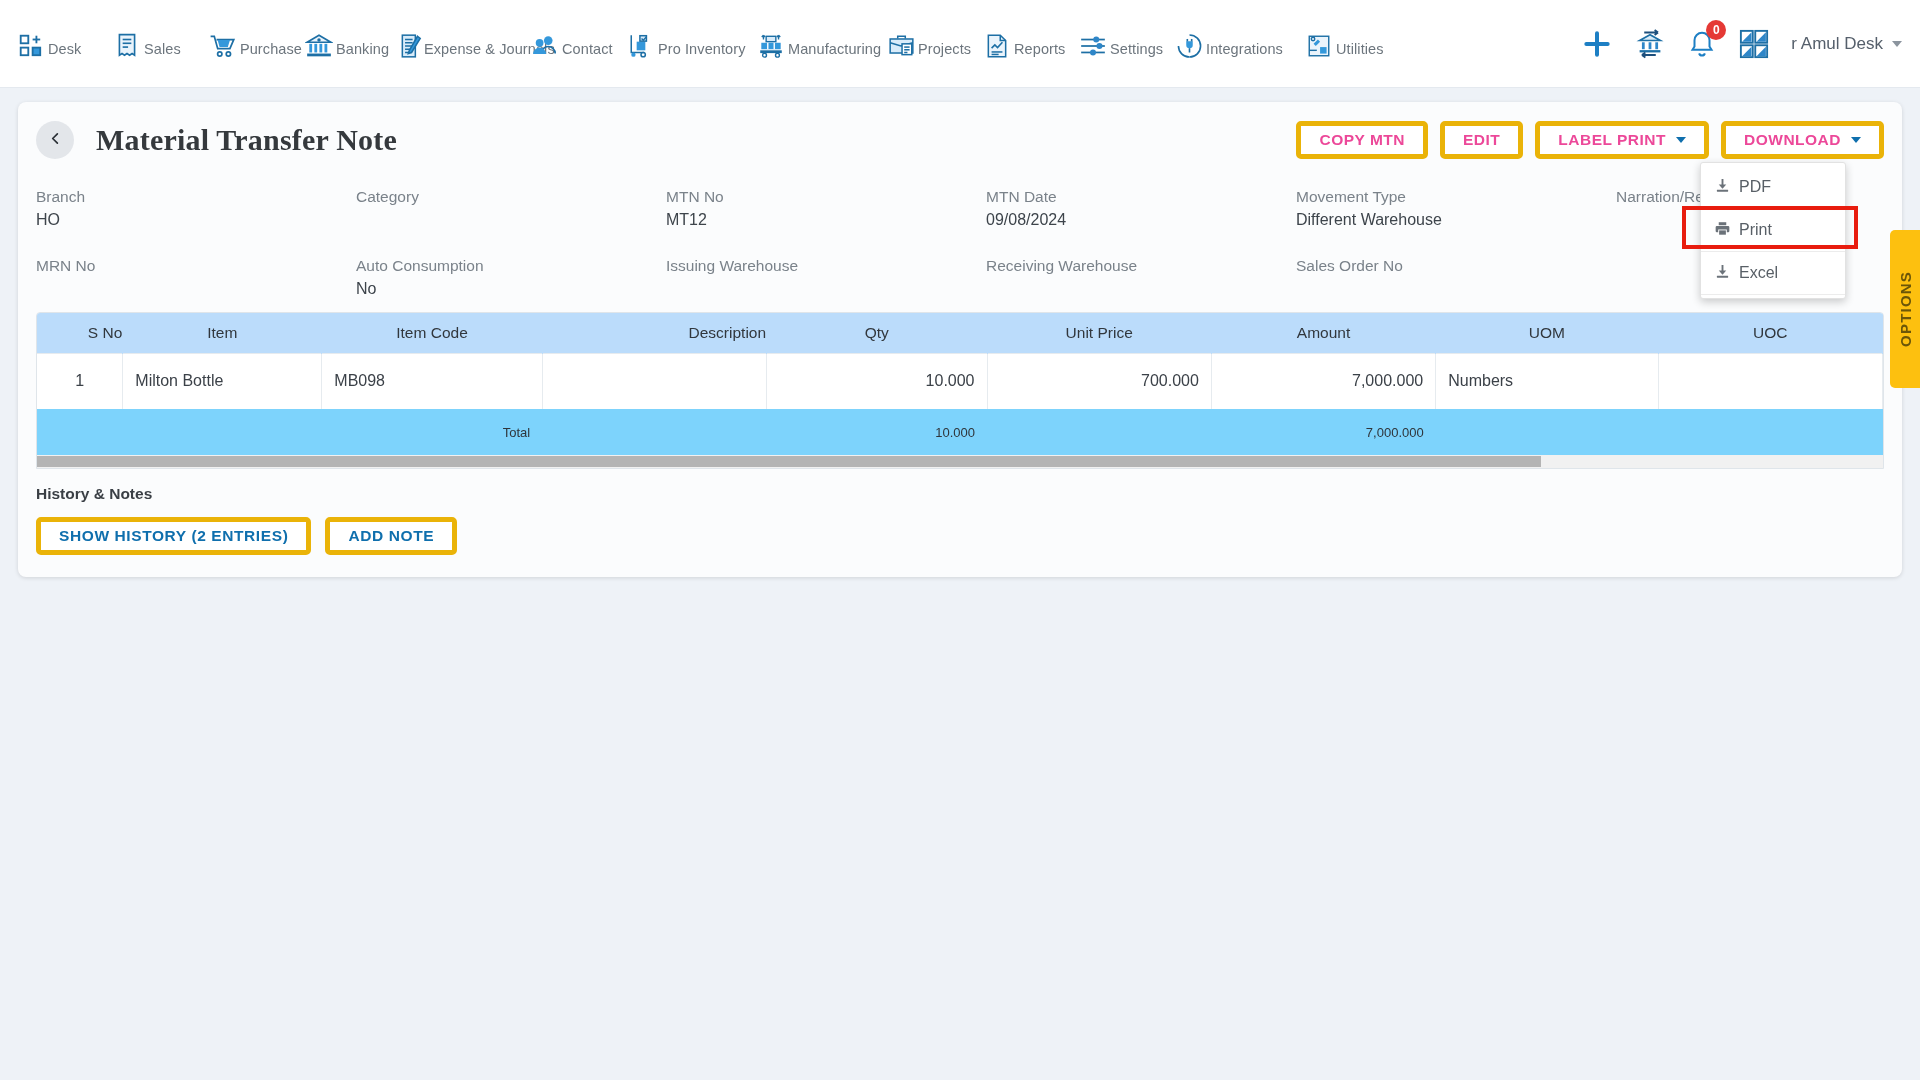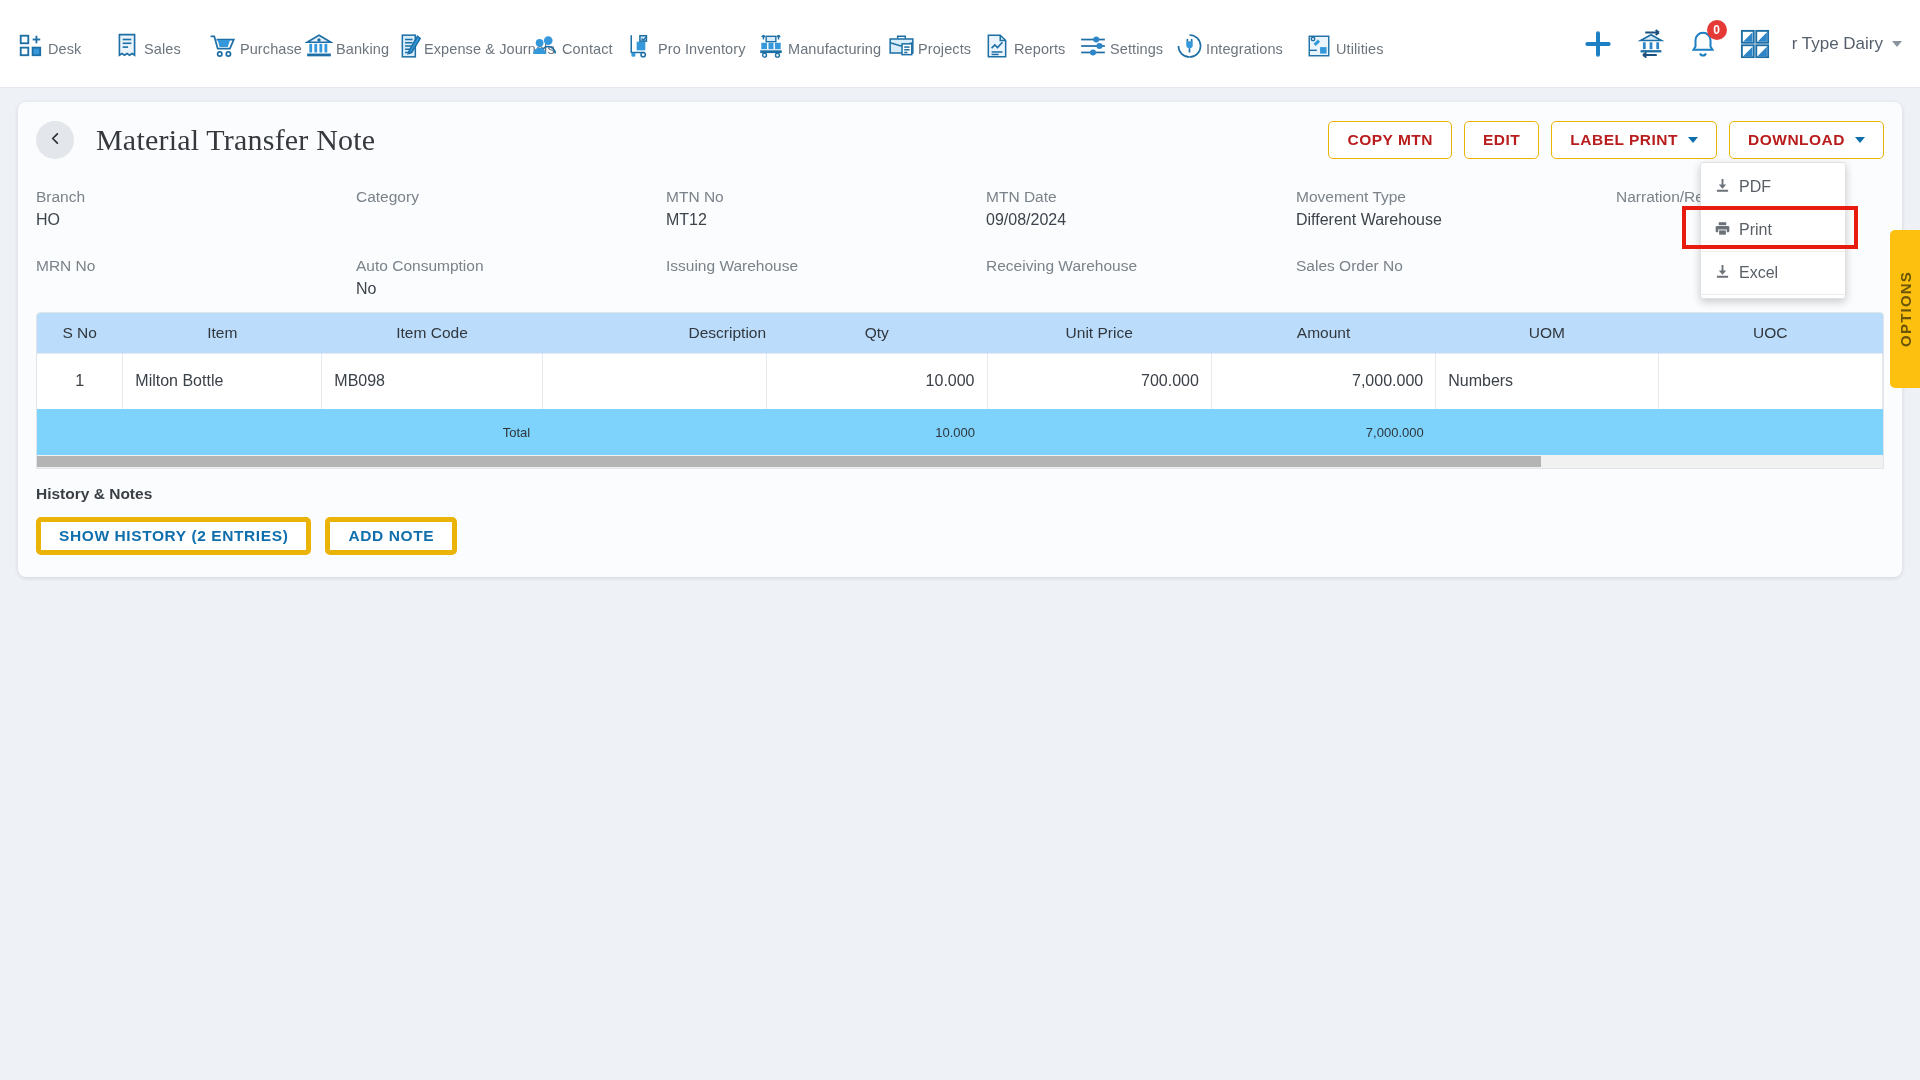--- a/index.html
+++ b/index.html
@@ -80,28 +80,28 @@
   .card-head { display: flex; align-items: center; height: 44px; }
   .back-btn {
     width: 38px; height: 38px; border-radius: 50%;
     background: #e3e6ea;
     display: flex; align-items: center; justify-content: center;
     cursor: pointer; flex: 0 0 auto;
   }
   .page-title {
     margin-left: 22px;
     font-family: "Liberation Serif", serif;
-    font-size: 30px; font-weight: 400; color: #35393d;
+    font-size: 30px; font-weight: 700; color: #35393d;
     letter-spacing: .2px;
   }
   .head-actions { margin-left: auto; display: flex; gap: 12px; align-items: center; }
   .btn-outline {
-    border: 1px solid #eab308;
+    border: 5px solid #eab308;
     background: #ffffff;
-    color: #b91c1c;
+    color: #ec4899;
     font-size: 15.5px; font-weight: 700;
     letter-spacing: .5px;
     padding: 4px 18px;
     height: 38px;
     border-radius: 5px;
     display: flex; align-items: center; gap: 10px;
     cursor: pointer;
     white-space: nowrap;
     font-family: "Liberation Sans", sans-serif;
   }
@@ -186,21 +186,21 @@
   td.c { text-align: center; }
   td.l { text-align: left; }
   td.r { text-align: right; }
   tr.total-row td {
     background: #7dd3fc;
     height: 46px;
     font-size: 13px;
     color: #2f353b;
     border: none;
   }
-  .col-sno   { width: 4.4%; }
+  .col-sno   { width: 4.4%; text-align: right; }
   .col-item  { width: 10.2%; }
   .col-code  { width: 11.3%; }
   .col-desc  { width: 11.5%; text-align: right; }
   .col-qty   { width: 11.3%; }
   .col-price { width: 11.5%; }
   .col-amt   { width: 11.5%; }
   .col-uom   { width: 11.4%; }
   .col-uoc   { width: 11.5%; }
 
   .hscroll {
@@ -470,21 +470,21 @@
         <rect x="13" y="1.5" width="9.5" height="9.5" fill="none" stroke="#1d6fa5" stroke-width="1.5"></rect>
         <path d="M14 10.2L21.5 2.6v7.6z" fill="#2e86c8"></path>
         <rect x="1.5" y="13" width="9.5" height="9.5" fill="none" stroke="#1d6fa5" stroke-width="1.5"></rect>
         <path d="M2.5 21.7L10 14.1v7.6z" fill="#2e86c8"></path>
         <rect x="13" y="13" width="9.5" height="9.5" fill="none" stroke="#1d6fa5" stroke-width="1.5"></rect>
         <path d="M14 21.7L21.5 14.1v7.6z" fill="#2e86c8"></path>
       </svg>
     </span>
 
     <span class="company">
-      <span>r Type Dairy</span>
+      <span>r Amul Desk</span>
       <span class="caret-down"></span>
     </span>
   </div>
 </div>
 
 <div class="card">
 
   <div class="card-head">
     <div class="back-btn">
       <span>

